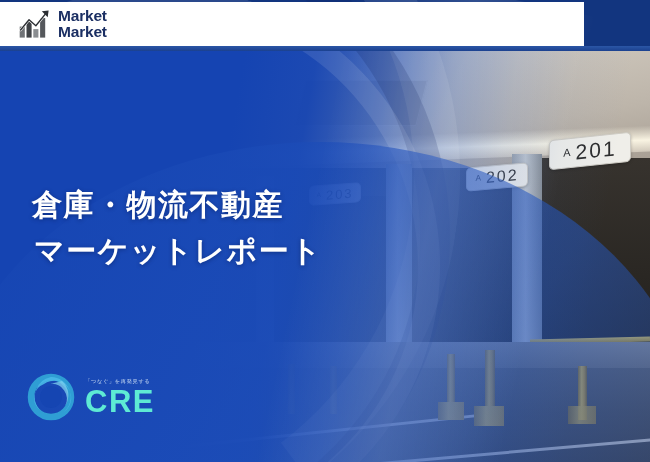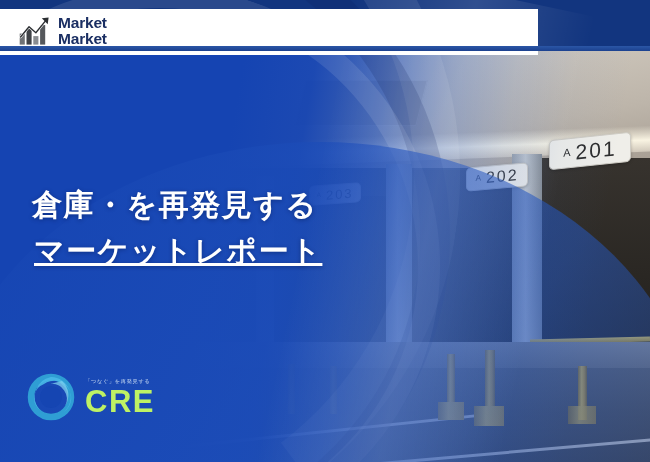--- a/index.html
+++ b/index.html
@@ -160,21 +160,21 @@
   
   .ov-sheen {
     position:absolute; left:300px; top:-60px;
     width:240px; height:560px;
     background:linear-gradient(90deg,rgba(255,255,255,0),rgba(255,255,255,.13),rgba(255,255,255,0));
     transform:rotate(12deg);
   }
 
   
   .topbar {
-    position:absolute; left:0; top:9px; width:538px; height:46px;
+    position:absolute; left:0; top:2px; width:584px; height:46px;
     background:#ffffff; z-index:40;
   }
   .mr-logo {
     position:absolute; left:18px; top:6px;
     display:flex; align-items:center; gap:6px;
   }
   .mr-icon { width:34px; height:30px; display:block; }
   .mr-words {
     display:flex; flex-direction:column;
     line-height:1.02;
@@ -192,36 +192,36 @@
   
   .title {
     position:absolute; left:32px; top:182px;
     z-index:30; color:#ffffff;
     font-weight:bold;
     font-size:30px;
     line-height:1.52;
     letter-spacing:1.5px;
     text-shadow:0 1px 4px rgba(0,20,70,.45);
   }
-  .title-l2 { padding-left:2px;text-decoration:underline; }
+  .title-l2 { padding-left:2px; }
 
   
   .cre {
     position:absolute; left:26px; top:372px;
     z-index:30; display:flex; align-items:center; gap:9px;
   }
   .cre-mark { width:50px; height:50px; display:block; }
   .cre-text { display:flex; flex-direction:column; }
   .cre-tag {
     color:#cfe0f5; font-size:5.2px;
     letter-spacing:.7px; margin-bottom:1px; white-space:nowrap;
     opacity:.95;
   }
   .cre-name {
-    color:#bef264; font-weight:bold;
+    color:#5eead4; font-weight:bold;
     font-size:31px; line-height:1;
     letter-spacing:1.5px;
   }
 </style>
 </head>
 <body>
 
 <div class="canvas">
 
   <div class="photo">
@@ -283,21 +283,21 @@
   <div class="overlay">
     <div class="ov-solid"></div>
     <div class="ov-arc arc1"></div>
     <div class="ov-arc arc2"></div>
     <div class="ov-arc arc3"></div>
     <div class="ov-circle"></div>
     <div class="ov-sheen"></div>
   </div>
 
   <div class="title">
-    <div>倉庫・を再発見する</div>
+    <div>倉庫・物流不動産</div>
     <div class="title-l2">マーケットレポート</div>
   </div>
 
   <div class="cre">
     <svg class="cre-mark" viewBox="0 0 100 100">
       <circle cx="50" cy="50" r="40" fill="none" stroke="#2f9ed4" stroke-width="13"></circle>
       <path d="M50 10 a40 40 0 0 1 26 70 a34 34 0 0 0 -40 -56 a30 30 0 0 0 -8 52 a40 40 0 0 1 22 -66 z" fill="#49b7e6" opacity=".92"></path>
       <path d="M72 18 a38 38 0 0 1 6 50 a30 30 0 0 0 -30 -44 z" fill="#7fd0ef" opacity=".75"></path>
       <circle cx="50" cy="50" r="22" fill="#1545b2"></circle>
     </svg>

